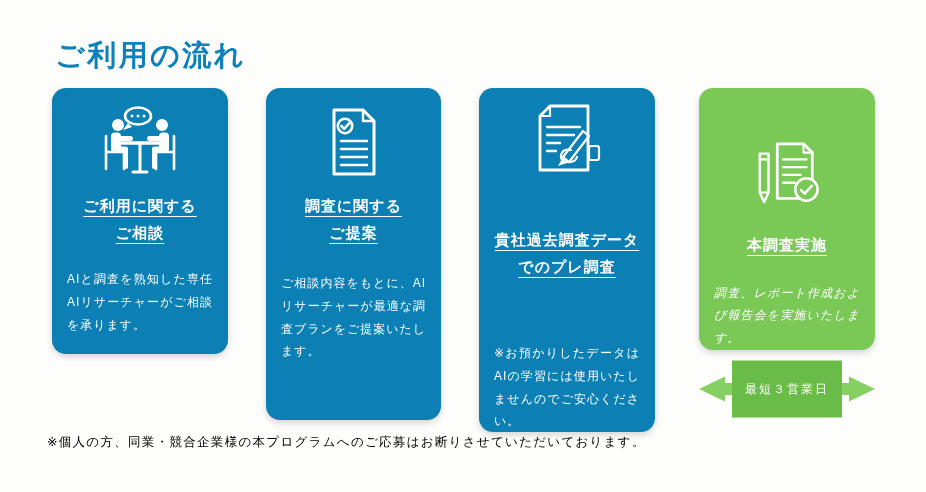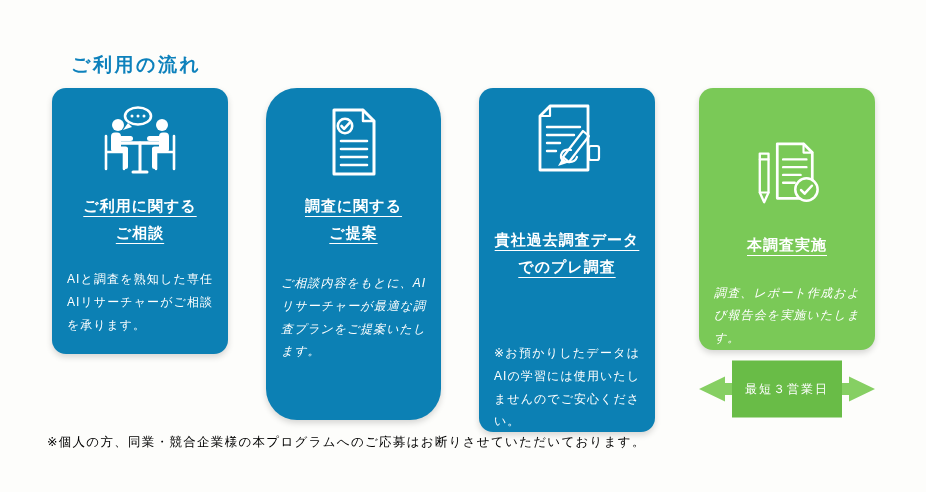--- a/index.html
+++ b/index.html
@@ -2,51 +2,51 @@
 <html><head>
 <meta charset="utf-8">
 <style>
   html,body{margin:0;padding:0;background:#ffffff;}
   .canvas{
     position:relative;width:926px;height:492px;overflow:hidden;
     background:#fdfdfb;
     font-family:"Liberation Sans","DejaVu Sans",sans-serif;
   }
   .page-title{
-    position:absolute;left:55px;top:36px;margin:16px;
-    font-size:19px;font-weight:bold;color:#0d81bc;letter-spacing:2.5px;
+    position:absolute;left:55px;top:36px;margin:0;
+    font-size:29px;font-weight:bold;color:#0d81bc;letter-spacing:2.5px;
   }
   .card{
     position:absolute;top:88px;border-radius:14px;
     box-shadow:0 3px 6px rgba(0,0,0,.16);
     display:flex;flex-direction:column;align-items:center;
     box-sizing:border-box;padding:12px 15px 0;color:#fff;
   }
   .card.blue{background:#0c80b4;}
   .card.green{background:#7ac957;}
   .c1{left:52px;width:176px;height:266px;}
-  .c2{left:266px;width:175px;height:332px;border-radius:31px;}
+  .c2{left:266px;width:175px;height:332px;}
   .c3{left:479px;width:176px;height:344px;gap:48px;}
   .c4{left:699px;width:176px;height:262px;justify-content:flex-end;}
   .icon-wrap{height:80px;display:flex;align-items:center;justify-content:center;margin-top:2px;}
   .card-title{
     margin:10px 0 0;font-size:15px;font-weight:bold;text-align:center;
     line-height:1.8;letter-spacing:1px;
   }
   .card-title .tl{
     display:block;text-decoration:underline;
     text-decoration-thickness:1px;text-underline-offset:5px;
   }
   .c3 .card-title{margin-top:4px;}
   .c4 .card-title{margin-top:18px;}
   .card-body{
     margin:22px 0 0;font-size:12px;line-height:1.9;letter-spacing:0.08em;
     text-align:justify;width:100%;
   }
-  .c2 .card-body{margin-top:26px;font-style:italic;}
+  .c2 .card-body{margin-top:26px;}
   .c3 .card-body{margin-top:16px;}
   .c4 .card-body{margin-top:24px;font-style:italic;}
   .card-note{
     margin:14px 0 0;font-size:12px;line-height:1.9;letter-spacing:0.08em;
     text-align:justify;width:100%;
   }
   .lead-time{position:absolute;left:699px;top:375px;width:176px;height:28px;}
   .lead-time svg{position:absolute;left:0;top:0;}
   .lead-label{
     position:absolute;left:50%;top:50%;transform:translate(-50%,-50%);

